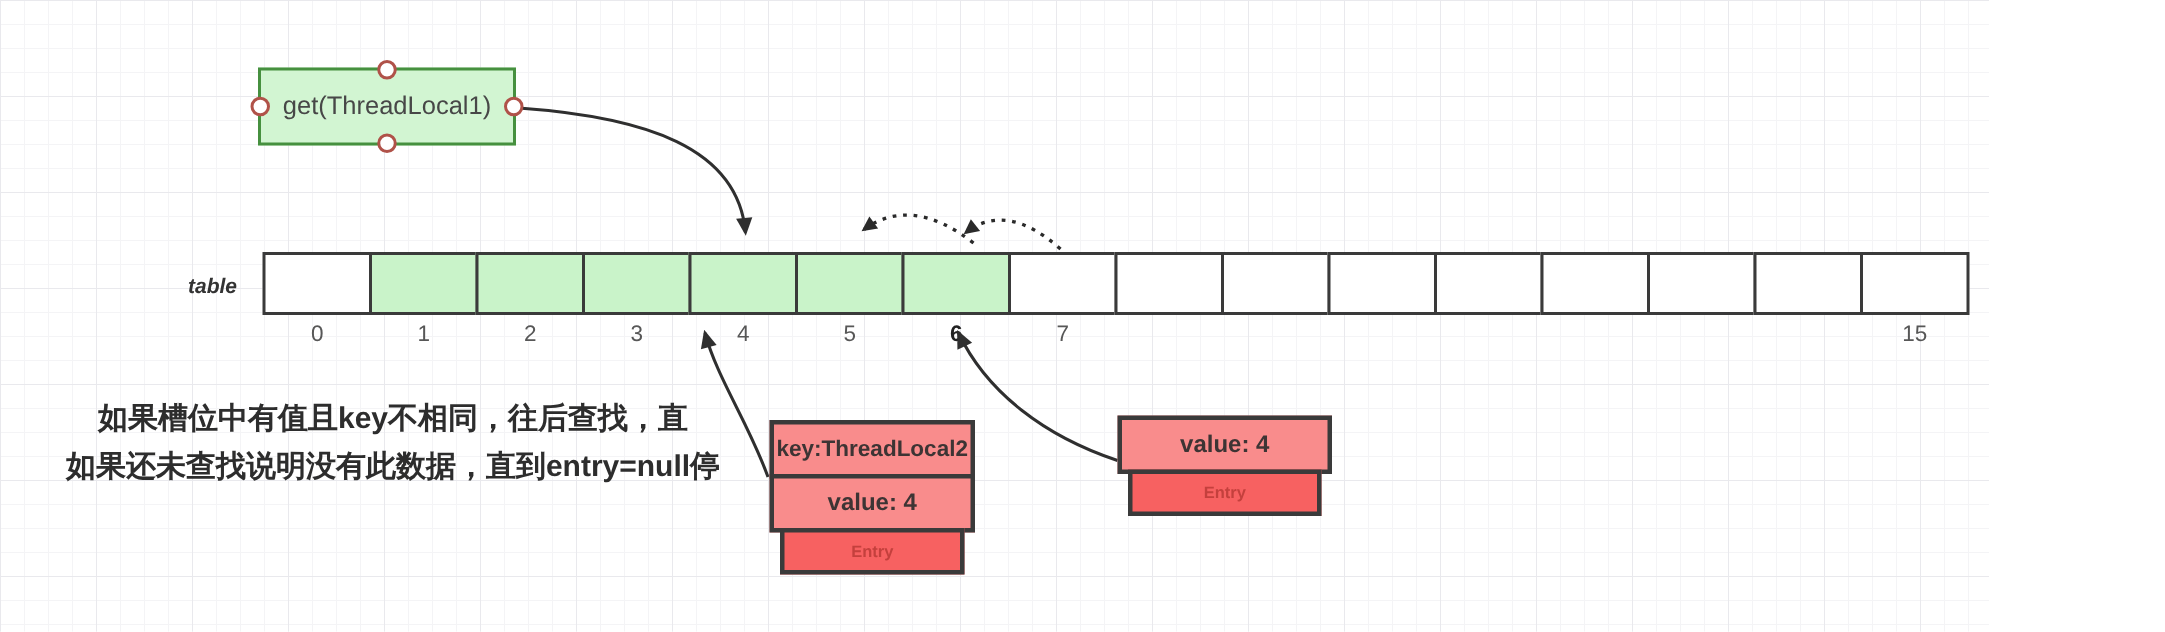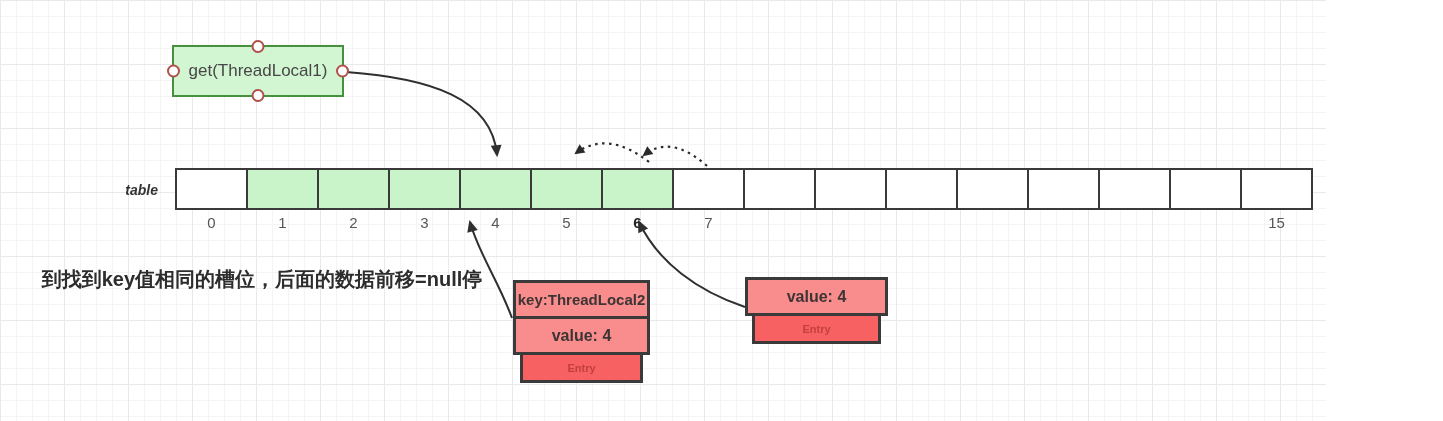--- a/index.html
+++ b/index.html
@@ -145,21 +145,22 @@
       <div class="idx" style="left: 317px;">2</div>
       <div class="idx" style="left: 388px;">3</div>
       <div class="idx" style="left: 459px;">4</div>
       <div class="idx" style="left: 530px;">5</div>
       <div class="idx bold" style="left: 601px;">6</div>
       <div class="idx" style="left: 672px;">7</div>
       <div class="idx" style="left: 1240px;">15</div>
     </div>
 
   <div class="note">
-    <div>到找到key值相同的槽位，后面的数据前移=null停</div>
+    <div>如果槽位中有值且key不相同，往后查找，直</div>
+    <div>如果还未查找说明没有此数据，直到entry=null停</div>
   </div>
 
   <div class="entry-box entry-1">
     <div class="ecell">key:ThreadLocal2</div>
     <div class="ecell value">value: 4</div>
     <div class="ebar">Entry</div>
   </div>
 
   <div class="entry-box entry-2">
     <div class="ecell value">value: 4</div>

